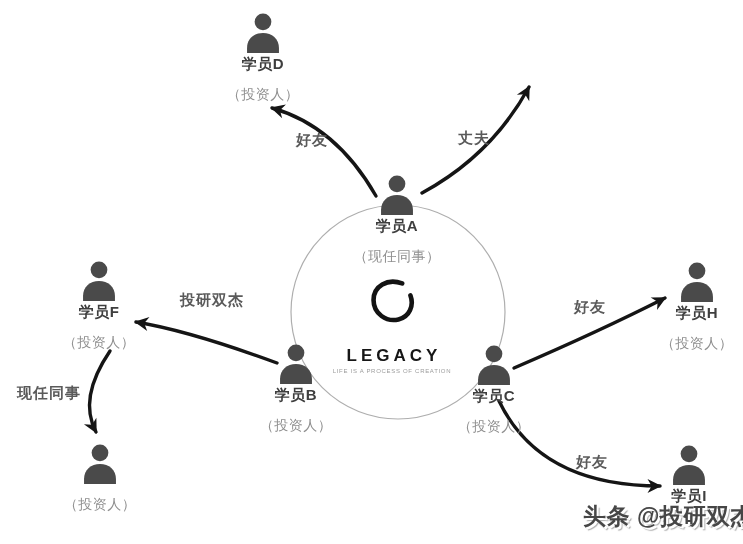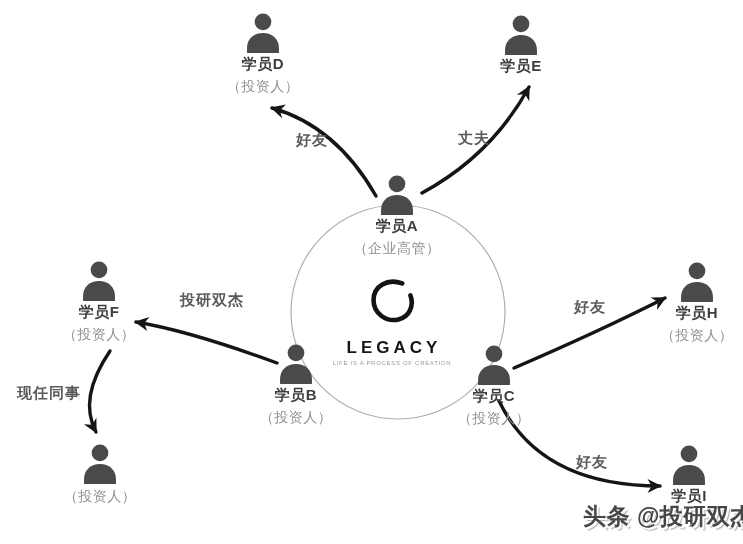--- a/index.html
+++ b/index.html
@@ -4,28 +4,28 @@
 <style>
   html,body { margin:0; padding:0; background:#fff; }
   .stage {
     position:relative; width:743px; height:544px; background:#ffffff;
     font-family:"Liberation Sans","DejaVu Sans",sans-serif; overflow:hidden;
   }
   .layer { position:absolute; left:0; top:0; width:743px; height:544px; }
   .node { position:absolute; width:130px; text-align:center; }
   .node svg.person { display:block; margin:0 auto; }
   .nname { font-size:15px; font-weight:bold; color:#3e3e3e; margin-top:2px; letter-spacing:0.5px; }
-  .nrole { font-size:14px; color:#8f8f8f; margin-top:4px; letter-spacing:0.5px; }
+  .nrole { font-size:14px; color:#8f8f8f; margin-top:12px; letter-spacing:0.5px; }
   .edge-label {
     position:absolute; transform:translate(-50%,-50%);
     font-size:15px; color:#5a5a5a; white-space:nowrap; letter-spacing:1px;font-weight:bold;
   }
   .logo { position:absolute; left:331px; top:277px; width:122px; text-align:center; }
   .logo svg { display:block; margin:0 auto; }
-  .brand { font-size:17px; font-weight:800; letter-spacing:4px; padding-left:4px; color:#161616; margin-top:13px; }
+  .brand { font-size:17px; font-weight:800; letter-spacing:4px; padding-left:4px; color:#161616; margin-top:21px; }
   .tagline { font-size:6px; color:#9c9c9c; letter-spacing:0.7px; margin-top:2px; white-space:nowrap; }
   .watermark {
     position:absolute; left:583px; top:501px; white-space:nowrap;
     font-size:23px; font-weight:bold; letter-spacing:0.5px; color:#464646;
     text-shadow:2px 2px 0 #ffffff, 3px 3px 1px rgba(110,110,110,0.55);
   }
 </style>
 </head>
 <body>
 
@@ -55,21 +55,21 @@
     <div class="brand">LEGACY</div>
     <div class="tagline">LIFE IS A PROCESS OF CREATION</div>
   </div>
 
   <div class="node" style="left:332px;top:175px">
     <svg class="person" width="38" height="40" viewBox="0 0 40 42">
       <circle cx="20" cy="9.2" r="8.8" fill="#4a4a4a"></circle>
       <path d="M3.2 42 V36.8 C3.2 27.2 10.6 21 20 21 C29.4 21 36.8 27.2 36.8 36.8 V42 Z" fill="#4a4a4a"></path>
     </svg>
     <div class="nname">学员A</div>
-    <div class="nrole">（企业高管）</div>
+    <div class="nrole">（现任同事）</div>
   </div>
 
   <div class="node" style="left:231px;top:344px">
     <svg class="person" width="38" height="40" viewBox="0 0 40 42">
       <circle cx="20" cy="9.2" r="8.8" fill="#4a4a4a"></circle>
       <path d="M3.2 42 V36.8 C3.2 27.2 10.6 21 20 21 C29.4 21 36.8 27.2 36.8 36.8 V42 Z" fill="#4a4a4a"></path>
     </svg>
     <div class="nname">学员B</div>
     <div class="nrole">（投资人）</div>
   </div>
@@ -85,28 +85,20 @@
 
   <div class="node" style="left:198px;top:13px">
     <svg class="person" width="38" height="40" viewBox="0 0 40 42">
       <circle cx="20" cy="9.2" r="8.8" fill="#4a4a4a"></circle>
       <path d="M3.2 42 V36.8 C3.2 27.2 10.6 21 20 21 C29.4 21 36.8 27.2 36.8 36.8 V42 Z" fill="#4a4a4a"></path>
     </svg>
     <div class="nname">学员D</div>
     <div class="nrole">（投资人）</div>
   </div>
 
-  <div class="node" style="left:456px;top:15px">
-    <svg class="person" width="38" height="40" viewBox="0 0 40 42">
-      <circle cx="20" cy="9.2" r="8.8" fill="#4a4a4a"></circle>
-      <path d="M3.2 42 V36.8 C3.2 27.2 10.6 21 20 21 C29.4 21 36.8 27.2 36.8 36.8 V42 Z" fill="#4a4a4a"></path>
-    </svg>
-    <div class="nname">学员E</div>
-    <div class="nrole"></div>
-  </div>
 
   <div class="node" style="left:34px;top:261px">
     <svg class="person" width="38" height="40" viewBox="0 0 40 42">
       <circle cx="20" cy="9.2" r="8.8" fill="#4a4a4a"></circle>
       <path d="M3.2 42 V36.8 C3.2 27.2 10.6 21 20 21 C29.4 21 36.8 27.2 36.8 36.8 V42 Z" fill="#4a4a4a"></path>
     </svg>
     <div class="nname">学员F</div>
     <div class="nrole">（投资人）</div>
   </div>
 

